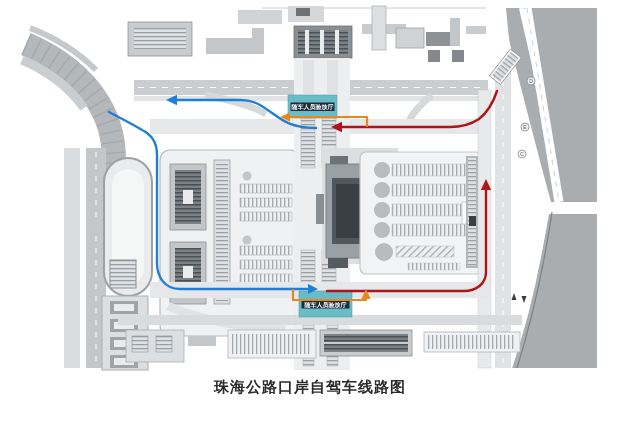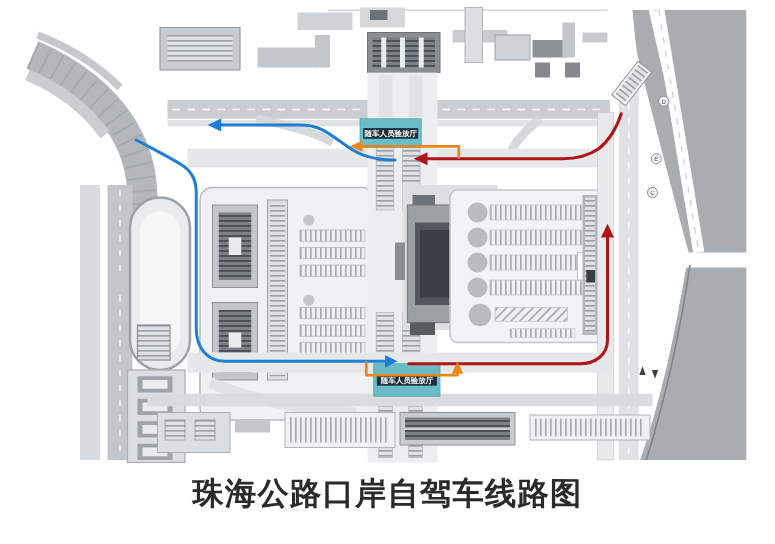--- a/index.html
+++ b/index.html
@@ -1,20 +1,20 @@
 <!DOCTYPE html>
 <html><head>
 <meta charset="utf-8">
 <style>
   html,body{margin:0;padding:0;background:#ffffff;}
   .page{position:relative;width:620px;height:435px;background:#ffffff;overflow:hidden;
         font-family:"Liberation Sans","DejaVu Sans",sans-serif;}
   .map-wrap{position:absolute;left:0;top:0;width:620px;height:435px;}
   .caption{position:absolute;left:0;right:0;top:378px;text-align:center;
-           font-size:25px;font-weight:600;letter-spacing:1px;color:#2a2a2a;}
+           font-size:15px;font-weight:600;letter-spacing:1px;color:#2a2a2a;}
   svg text{font-family:"Liberation Sans","DejaVu Sans",sans-serif;}
   .hall-text{font-size:6px;font-weight:700;}
   .marker-text{font-size:5px;fill:#45494d;}
 </style>
 </head>
 <body>
 
 <div class="page">
   <div class="map-wrap">
     <svg width="620" height="435" viewBox="0 0 620 435">

